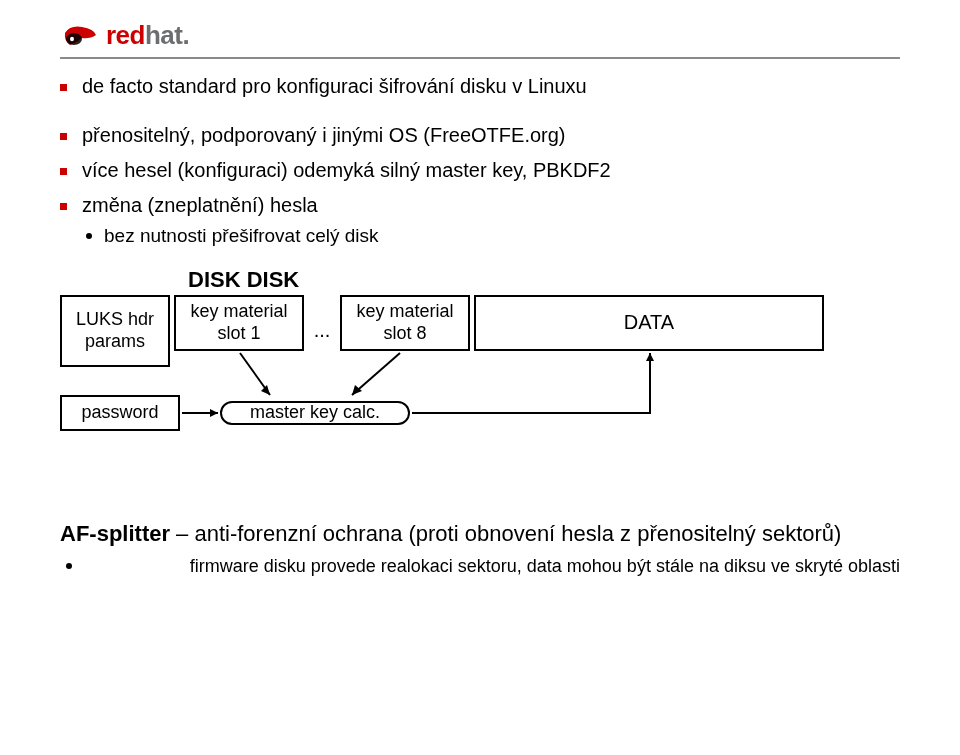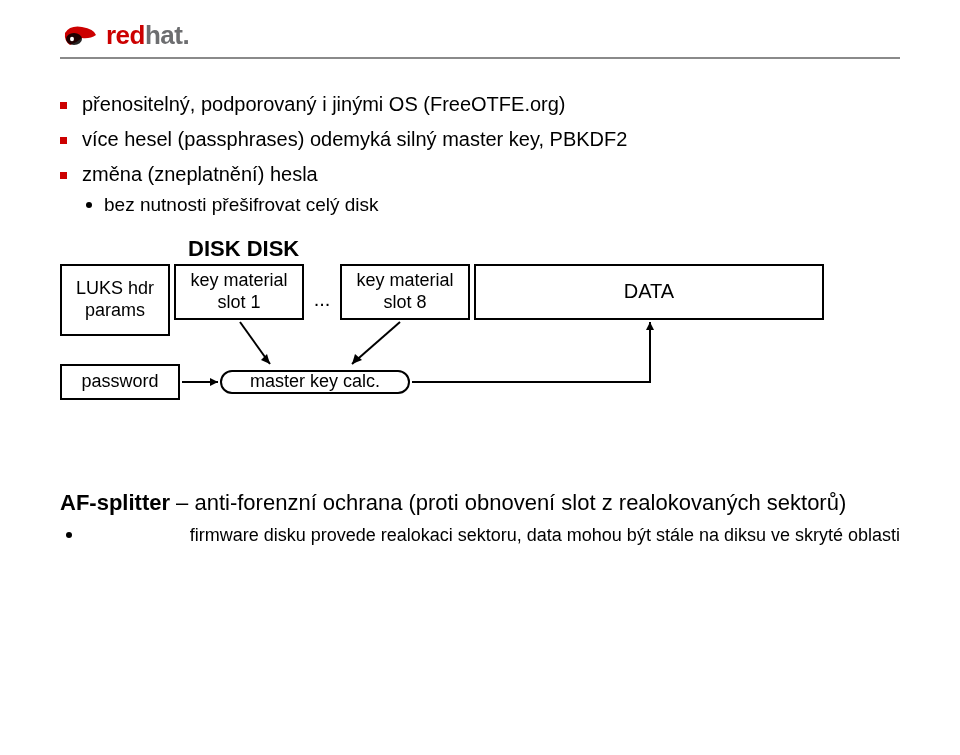--- a/index.html
+++ b/index.html
@@ -179,23 +179,24 @@
       </svg>
     </span>
     <span class="redhat-word">
       <span class="redhat-red">red</span><span class="redhat-gray">hat.</span>
     </span>
   </div>
   <hr class="divider">
 
 
   <div class="bullets">
+    <div class="lvl1">de facto standard pro konfiguraci šifrování disku v Linuxu</div>
     <div style="height:10px"></div>
     <div class="lvl1">přenositelný, podporovaný i jinými OS (FreeOTFE.org)</div>
-    <div class="lvl1">více hesel (passphrases) odemyká silný master key, PBKDF2</div>
+    <div class="lvl1">více hesel (konfiguraci) odemyká silný master key, PBKDF2</div>
     <div class="lvl1">změna (zneplatnění) hesla</div>
     <div class="lvl2">bez nutnosti přešifrovat celý disk</div>
   </div>
 
   <div class="diagram">
     <div class="luks-disk-label">DISK DISK</div>
 
     <div class="row1">
       <div class="box hdr">
         <span>LUKS hdr</span>
@@ -229,18 +230,18 @@
       <line x1="340" y1="86" x2="292" y2="128" stroke="#000" stroke-width="2"></line>
       <polygon points="292,128 295,118 302,124" fill="#000"></polygon>
 
       <path d="M 352 146 L 590 146 L 590 86" fill="none" stroke="#000" stroke-width="2"></path>
       <polygon points="590,86 586,94 594,94" fill="#000"></polygon>
     </svg>
   </div>
 
   <div class="af-block">
     <div class="af-head">
-      <span class="bold">AF-splitter</span><span> – anti-forenzní ochrana (proti obnovení slot z realokovaných sektorů)</span>
+      <span class="bold">AF-splitter</span><span> – anti-forenzní ochrana (proti obnovení hesla z přenositelný sektorů)</span>
     </div>
     <div class="sub">firmware disku provede realokaci sektoru, data mohou být stále na diksu ve skryté oblasti</div>
   </div>
 
 </div>
 
 </body></html>

